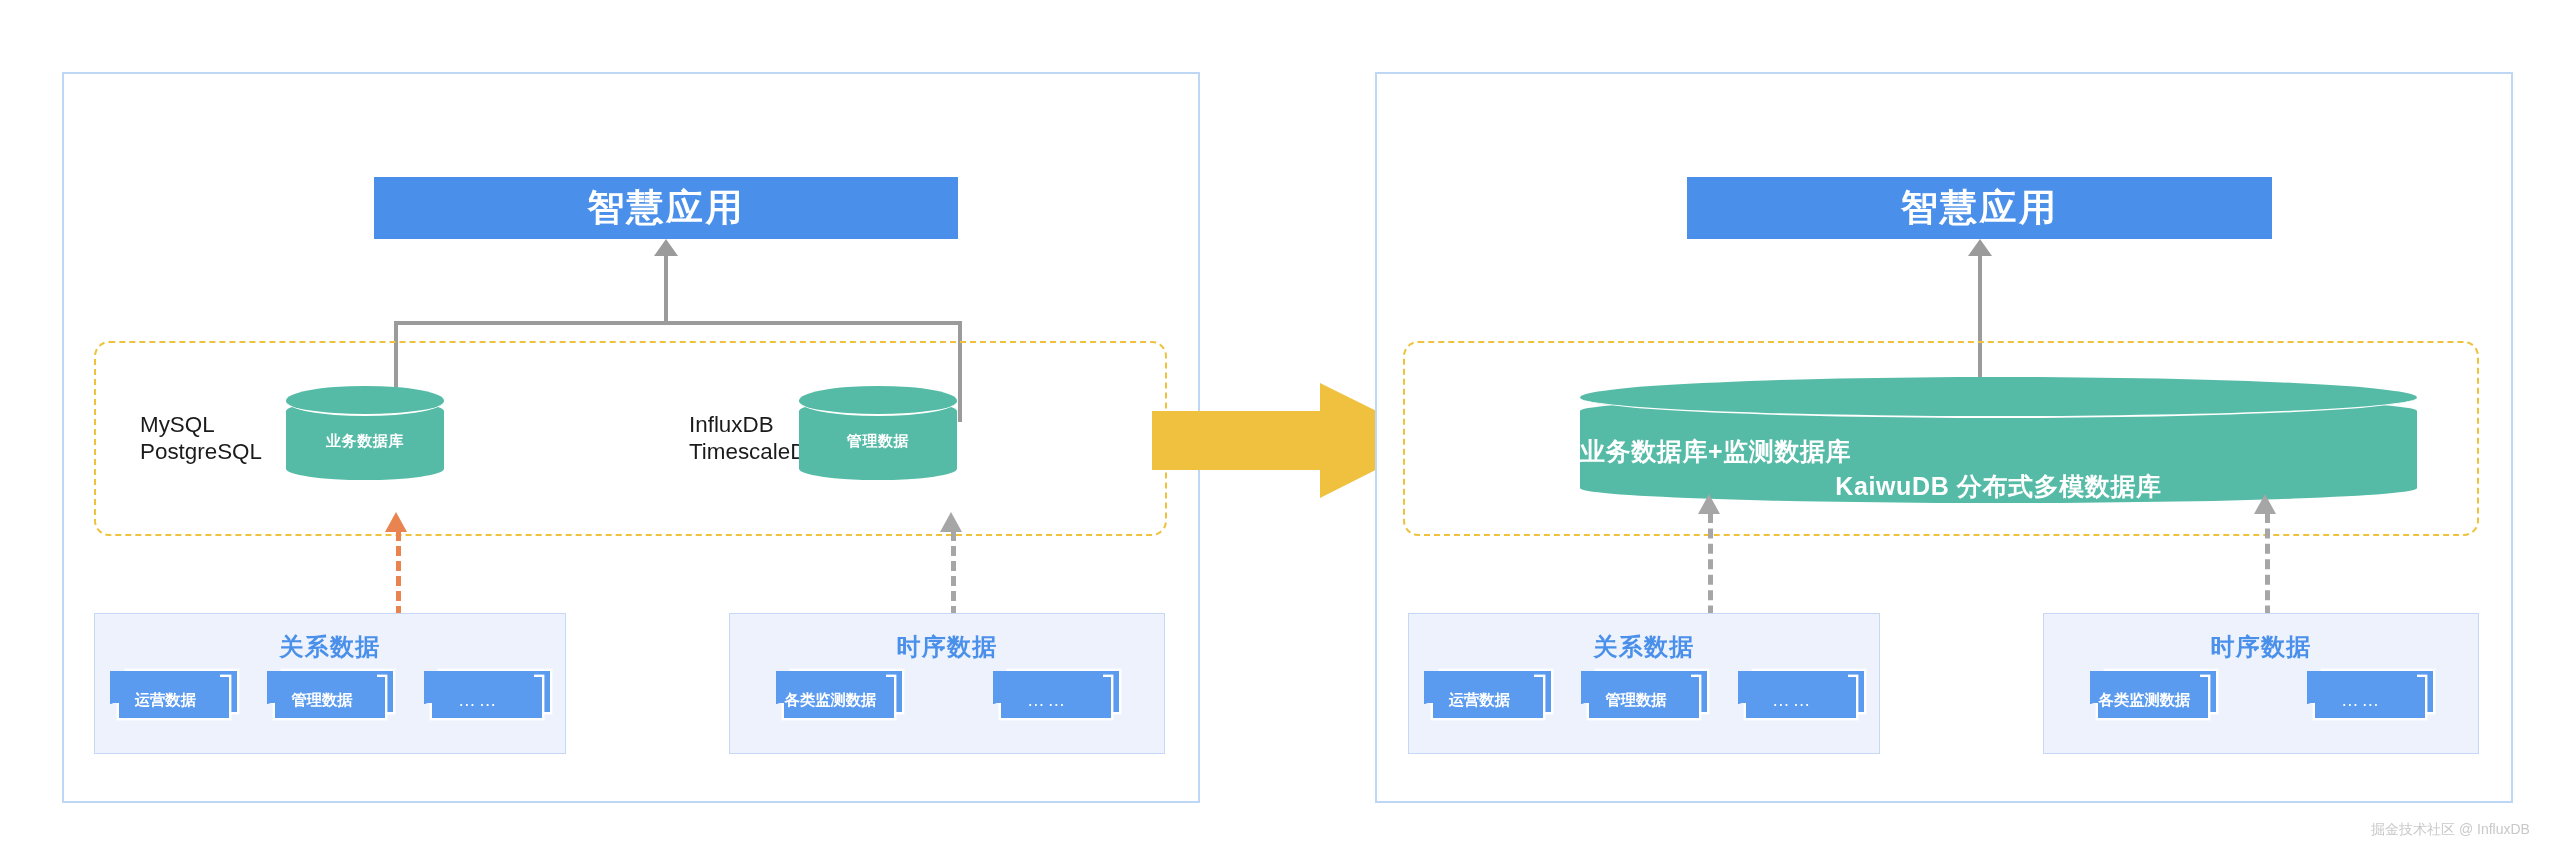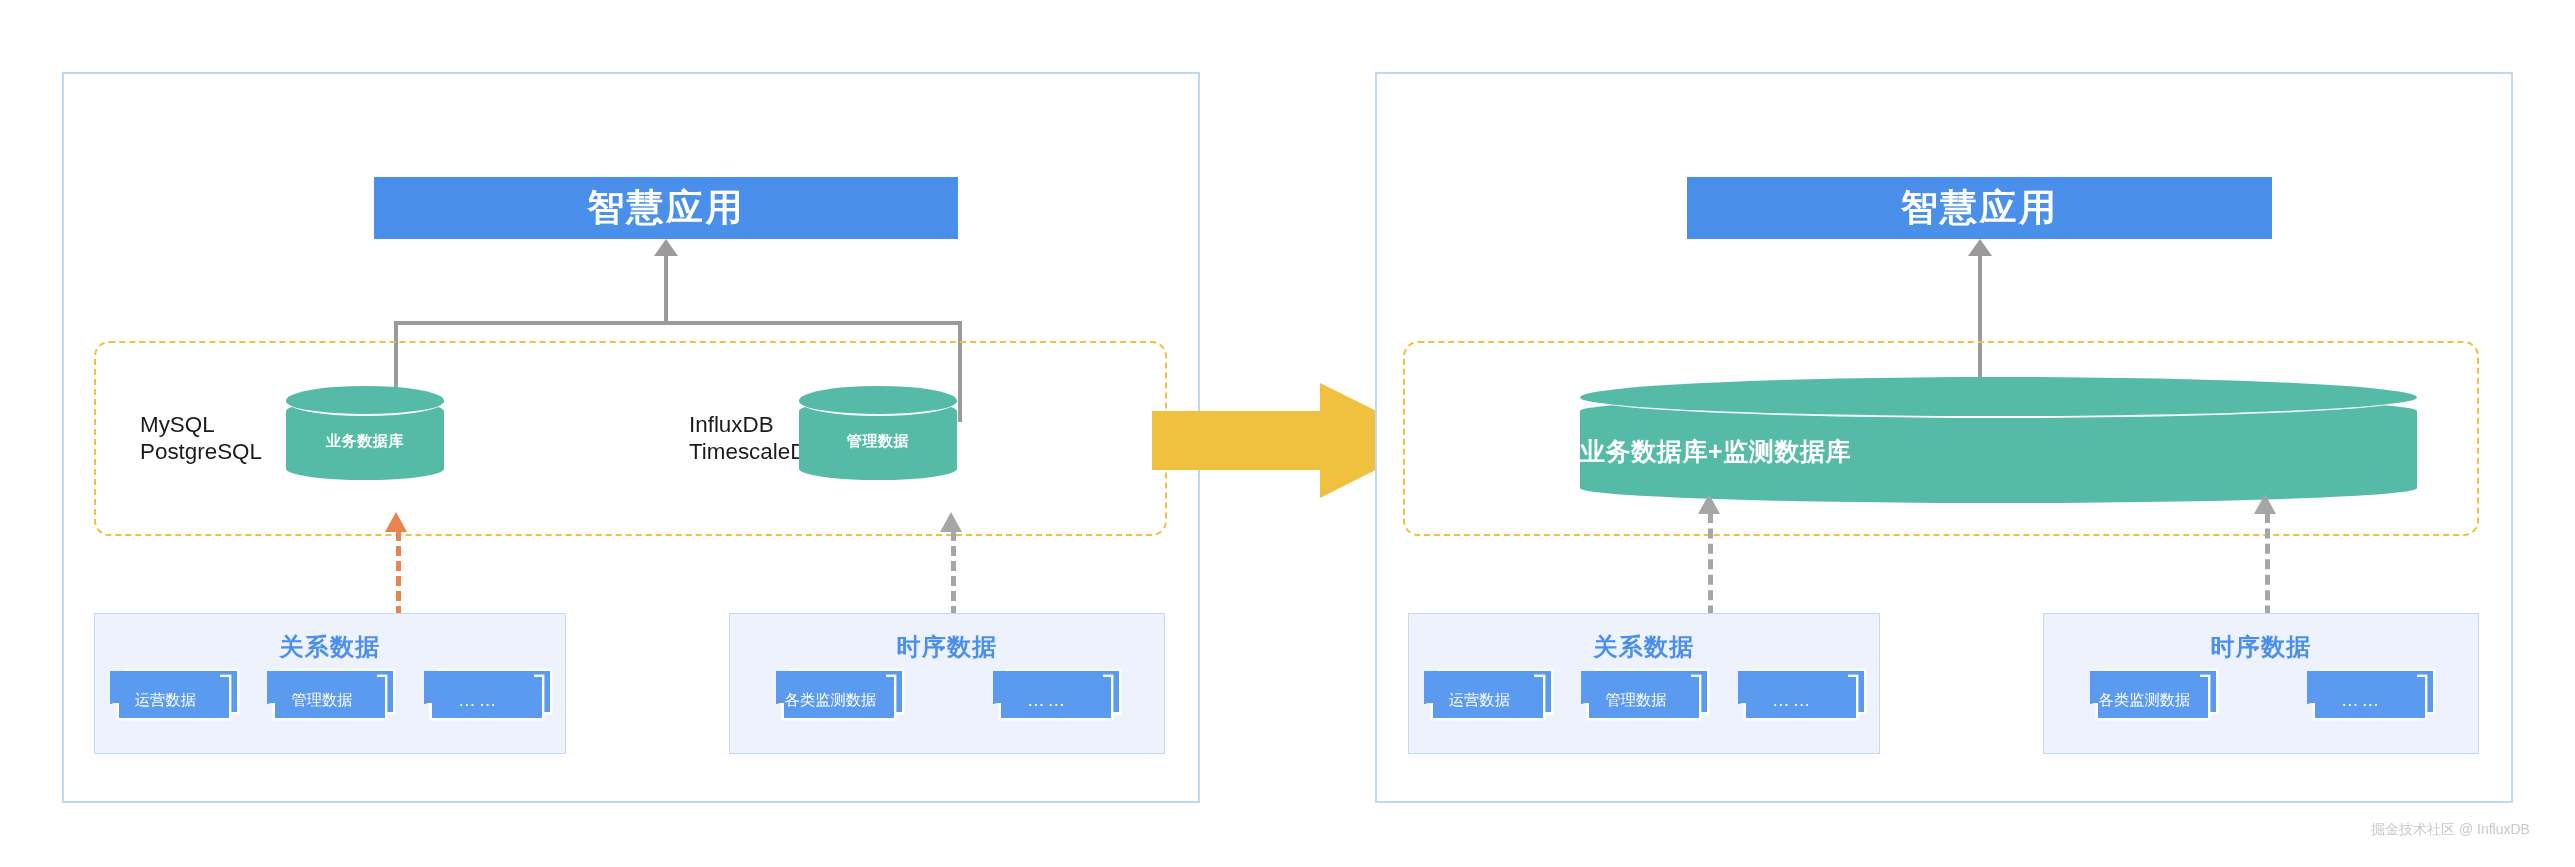--- a/index.html
+++ b/index.html
@@ -126,21 +126,21 @@
   .card .s2{left:8.3px;top:5.9px;width:110px;height:41px;}
   .card .s1{
     left:0;top:11.8px;width:110px;height:39px;
     background:#5b9bef;box-shadow:0 0 0 2.4px #ffffff;
     -webkit-mask-image:radial-gradient(ellipse 150% 40% at 50% 100%, transparent 52%, #000 53%);
     mask-image:radial-gradient(ellipse 150% 40% at 50% 100%, transparent 52%, #000 53%);
   }
   .card .card-label{
     position:absolute;left:0;top:11.8px;width:110px;height:35px;
     display:flex;align-items:center;justify-content:center;
-    color:#ffffff;font-size:15.3px;font-weight:400;white-space:nowrap;z-index:5;
+    color:#ffffff;font-size:15.3px;font-weight:700;white-space:nowrap;z-index:5;
   }
   .card .card-label.dots{font-size:17.7px;letter-spacing:2.9px;font-weight:400;}
 
   
   #trans-arrow{position:absolute;left:1152px;top:383px;width:283px;height:115px;}
   #trans-arrow .tail{position:absolute;left:0;top:28px;width:177px;height:59px;background:#efc13f;}
   #trans-arrow .head{
     position:absolute;left:168px;top:0;width:0;height:0;
     border-top:57px solid transparent;border-bottom:58px solid transparent;
     border-left:115px solid #efc13f;
@@ -246,20 +246,21 @@
 
   <div class="up-arrow-shaft" id="shaft-right"></div>
   <div class="up-arrow-head" id="head-right"></div>
 
   <div class="dash-box" id="dash-right"></div>
 
   <div class="cyl" id="cyl-merged">
     <div class="body"></div>
     <div class="top"></div>
     <div class="label-1">业务数据库+监测数据库</div>
+    <div class="label-2">KaiwuDB 分布式多模数据库</div>
   </div>
 
   <div class="feed" id="feed-r1"></div>
   <div class="feed-head" id="feed-r1-head"></div>
   <div class="feed" id="feed-r2"></div>
   <div class="feed-head" id="feed-r2-head"></div>
 
   <div class="data-group" id="grp-r-rel">
     <div class="group-title">关系数据</div>
     <div class="cards">

